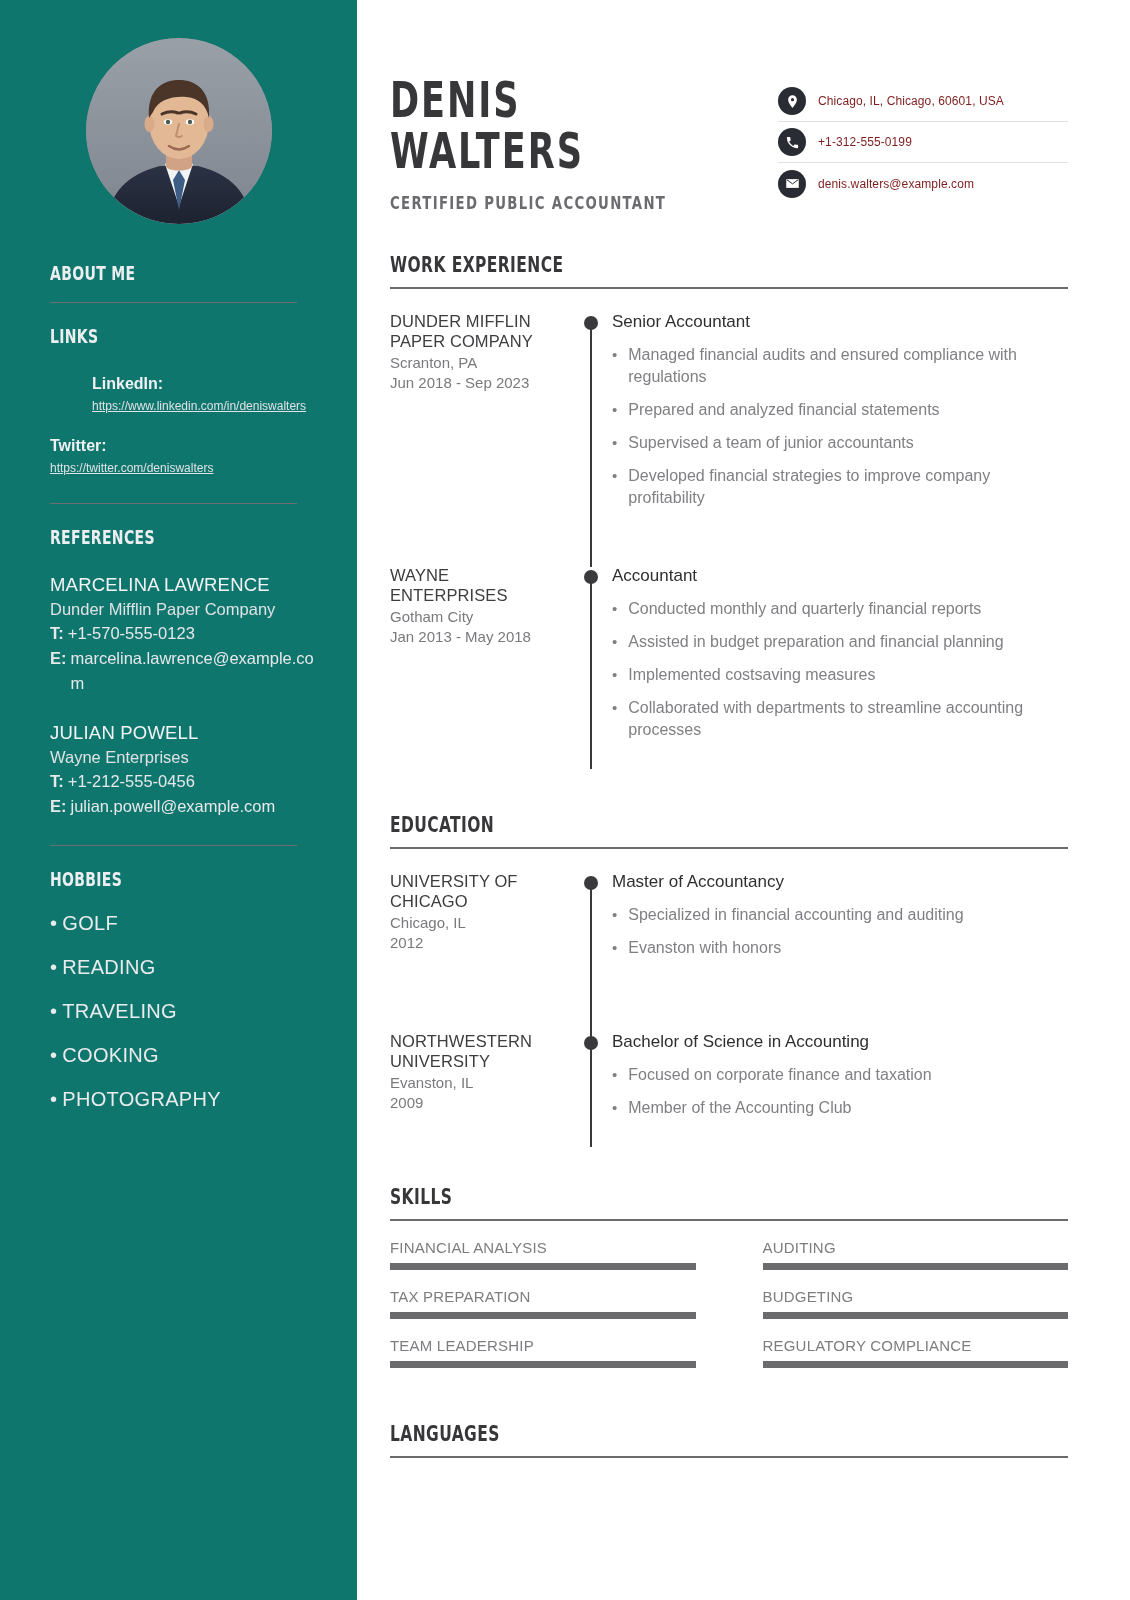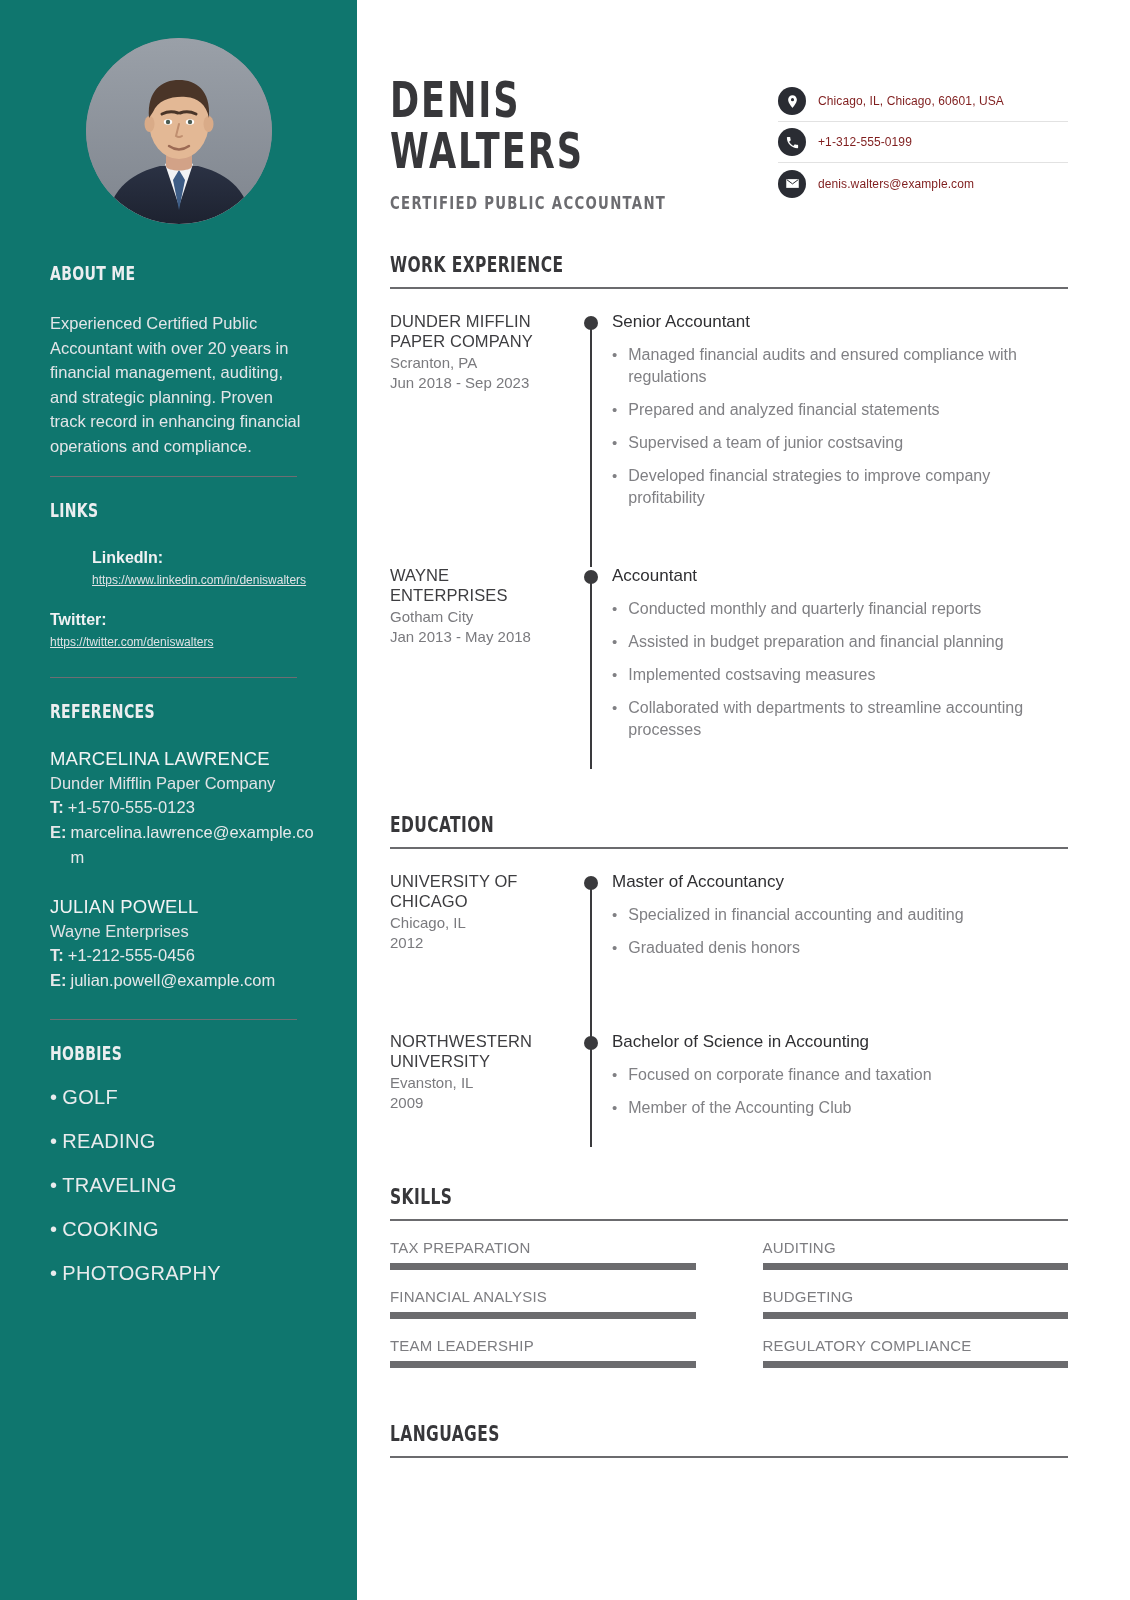--- a/index.html
+++ b/index.html
@@ -339,21 +339,20 @@
             <path d="M83 108 q10 7 20 0" stroke="#9c6a54" stroke-width="2.4" fill="none" stroke-linecap="round"></path>
           </g>
         </svg>
       </div>
     </div>
 
     <div class="side-body">
 
       <div style="margin-top:38px">
         <div class="side-h">ABOUT ME</div>
-        <div class="about-text">Experienced Certified Public Accountant with over 20 years in financial management, auditing, and strategic planning. Proven track record in enhancing financial operations and compliance.</div>
       </div>
       <div class="side-divider"></div>
 
       <div>
         <div class="side-h">LINKS</div>
 
         <div class="link-block">
           <div class="link-label">LinkedIn:</div>
           <a class="link-url" href="#">https://www.linkedin.com/in/deniswalters</a>
         </div>
@@ -480,21 +479,21 @@
               <div class="bullet">
                   <span class="bdot">•</span>
                   <span>Managed financial audits and ensured compliance with regulations</span>
                 </div>
               <div class="bullet">
                   <span class="bdot">•</span>
                   <span>Prepared and analyzed financial statements</span>
                 </div>
               <div class="bullet">
                   <span class="bdot">•</span>
-                  <span>Supervised a team of junior costsaving</span>
+                  <span>Supervised a team of junior accountants</span>
                 </div>
               <div class="bullet">
                   <span class="bdot">•</span>
                   <span>Developed financial strategies to improve company profitability</span>
                 </div>
             </div>
           </div>
         </div>
 
         <div class="tl-entry last" style="margin-top:28px">
@@ -551,21 +550,21 @@
           </div>
           <div class="tl-right" style="padding-bottom:62px">
             <div class="role">Master of Accountancy</div>
             <div class="bullets">
               <div class="bullet">
                   <span class="bdot">•</span>
                   <span>Specialized in financial accounting and auditing</span>
                 </div>
               <div class="bullet">
                   <span class="bdot">•</span>
-                  <span>Graduated denis honors</span>
+                  <span>Evanston with honors</span>
                 </div>
             </div>
           </div>
         </div>
 
         <div class="tl-entry last" style="margin-top:10px">
           <div class="tl-left">
             <div class="org">NORTHWESTERN UNIVERSITY</div>
             <div class="org-loc">Evanston, IL</div>
             <div class="org-date">2009</div>
@@ -592,27 +591,27 @@
       </div>
     </section>
 
     <section class="section" style="margin-top:38px">
       <div class="sec-title">SKILLS</div>
       <div class="sec-rule"></div>
 
       <div class="skills-grid">
         <div class="skills-col">
           <div class="skill">
-            <div class="skill-name">TAX PREPARATION</div>
+            <div class="skill-name">FINANCIAL ANALYSIS</div>
             <div class="skill-track">
                 <div class="skill-fill" style="width:100%"></div>
               </div>
           </div>
           <div class="skill">
-            <div class="skill-name">FINANCIAL ANALYSIS</div>
+            <div class="skill-name">TAX PREPARATION</div>
             <div class="skill-track">
                 <div class="skill-fill" style="width:100%"></div>
               </div>
           </div>
           <div class="skill">
             <div class="skill-name">TEAM LEADERSHIP</div>
             <div class="skill-track">
                 <div class="skill-fill" style="width:100%"></div>
               </div>
           </div>

